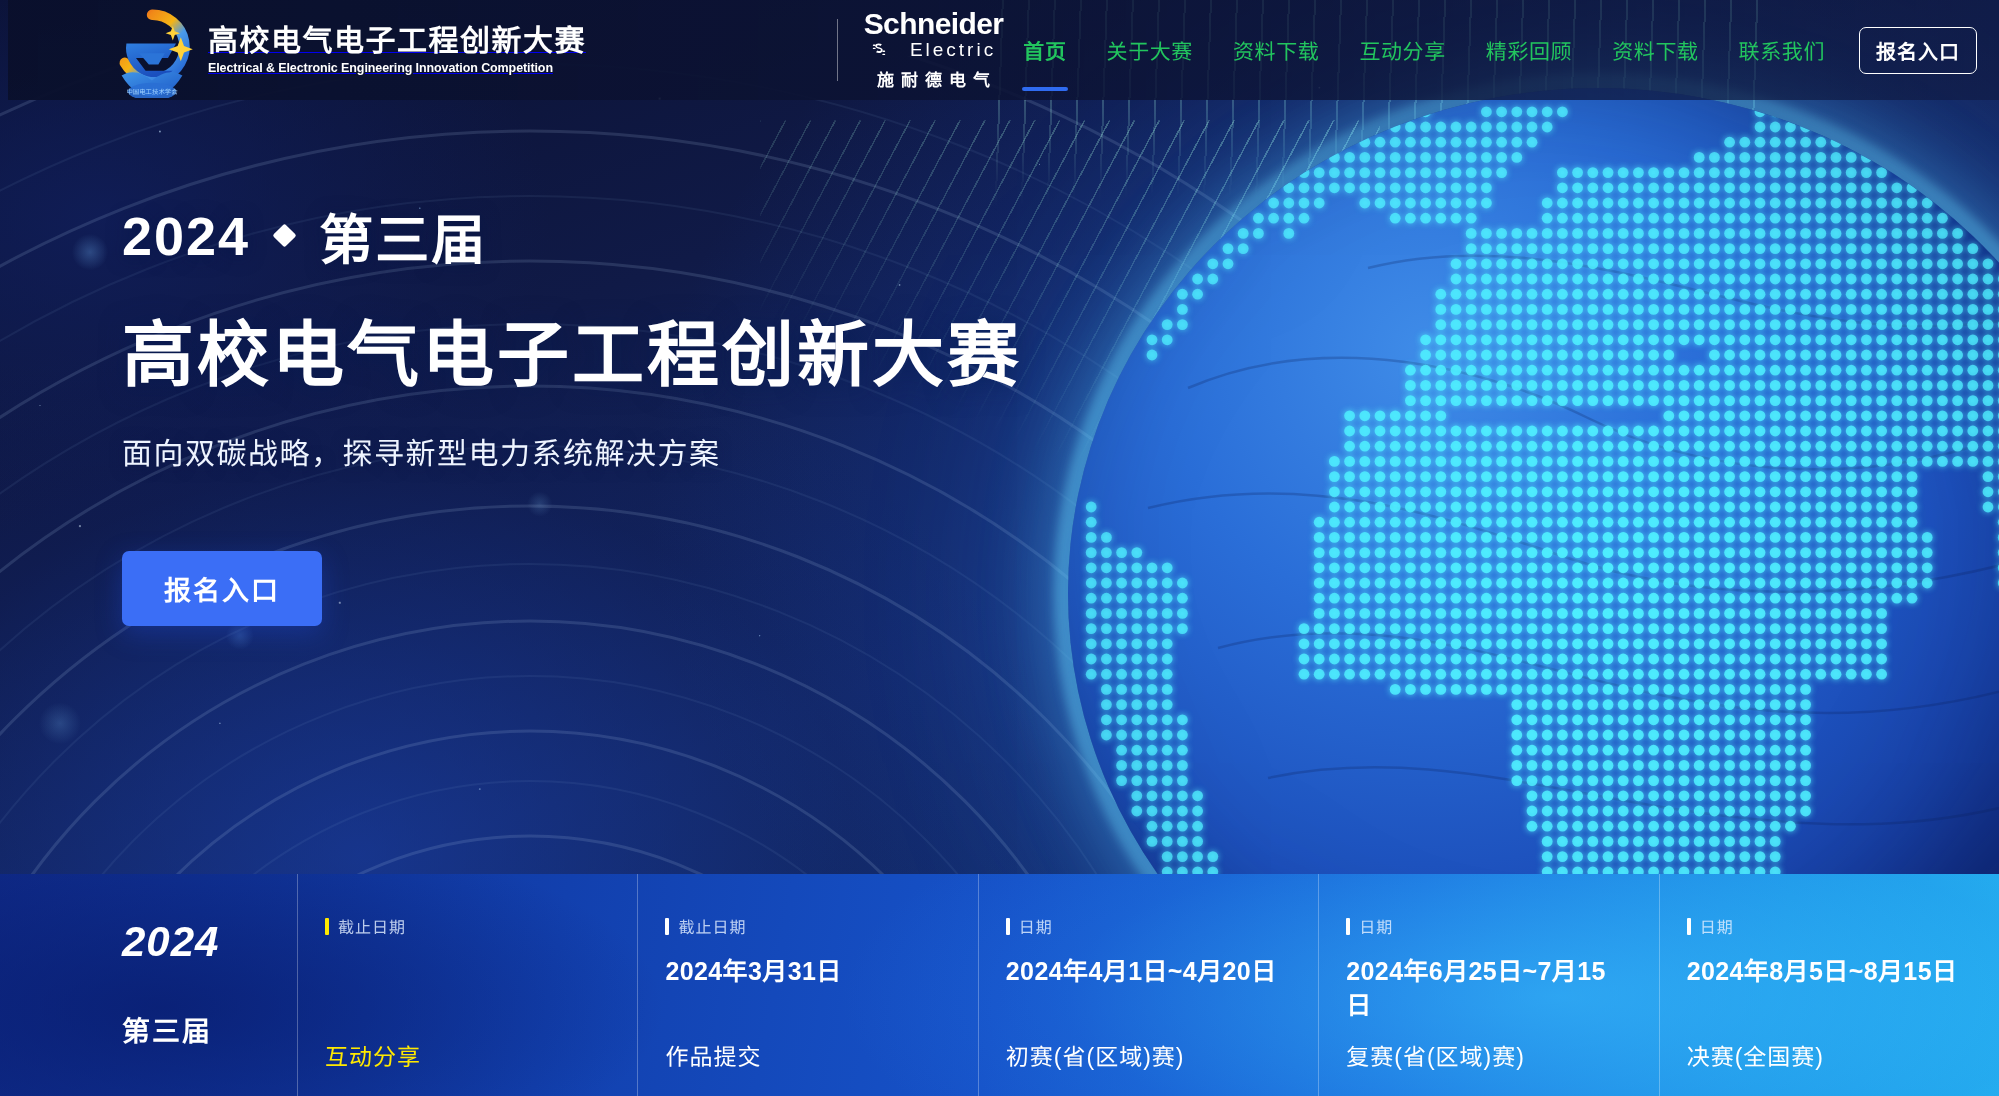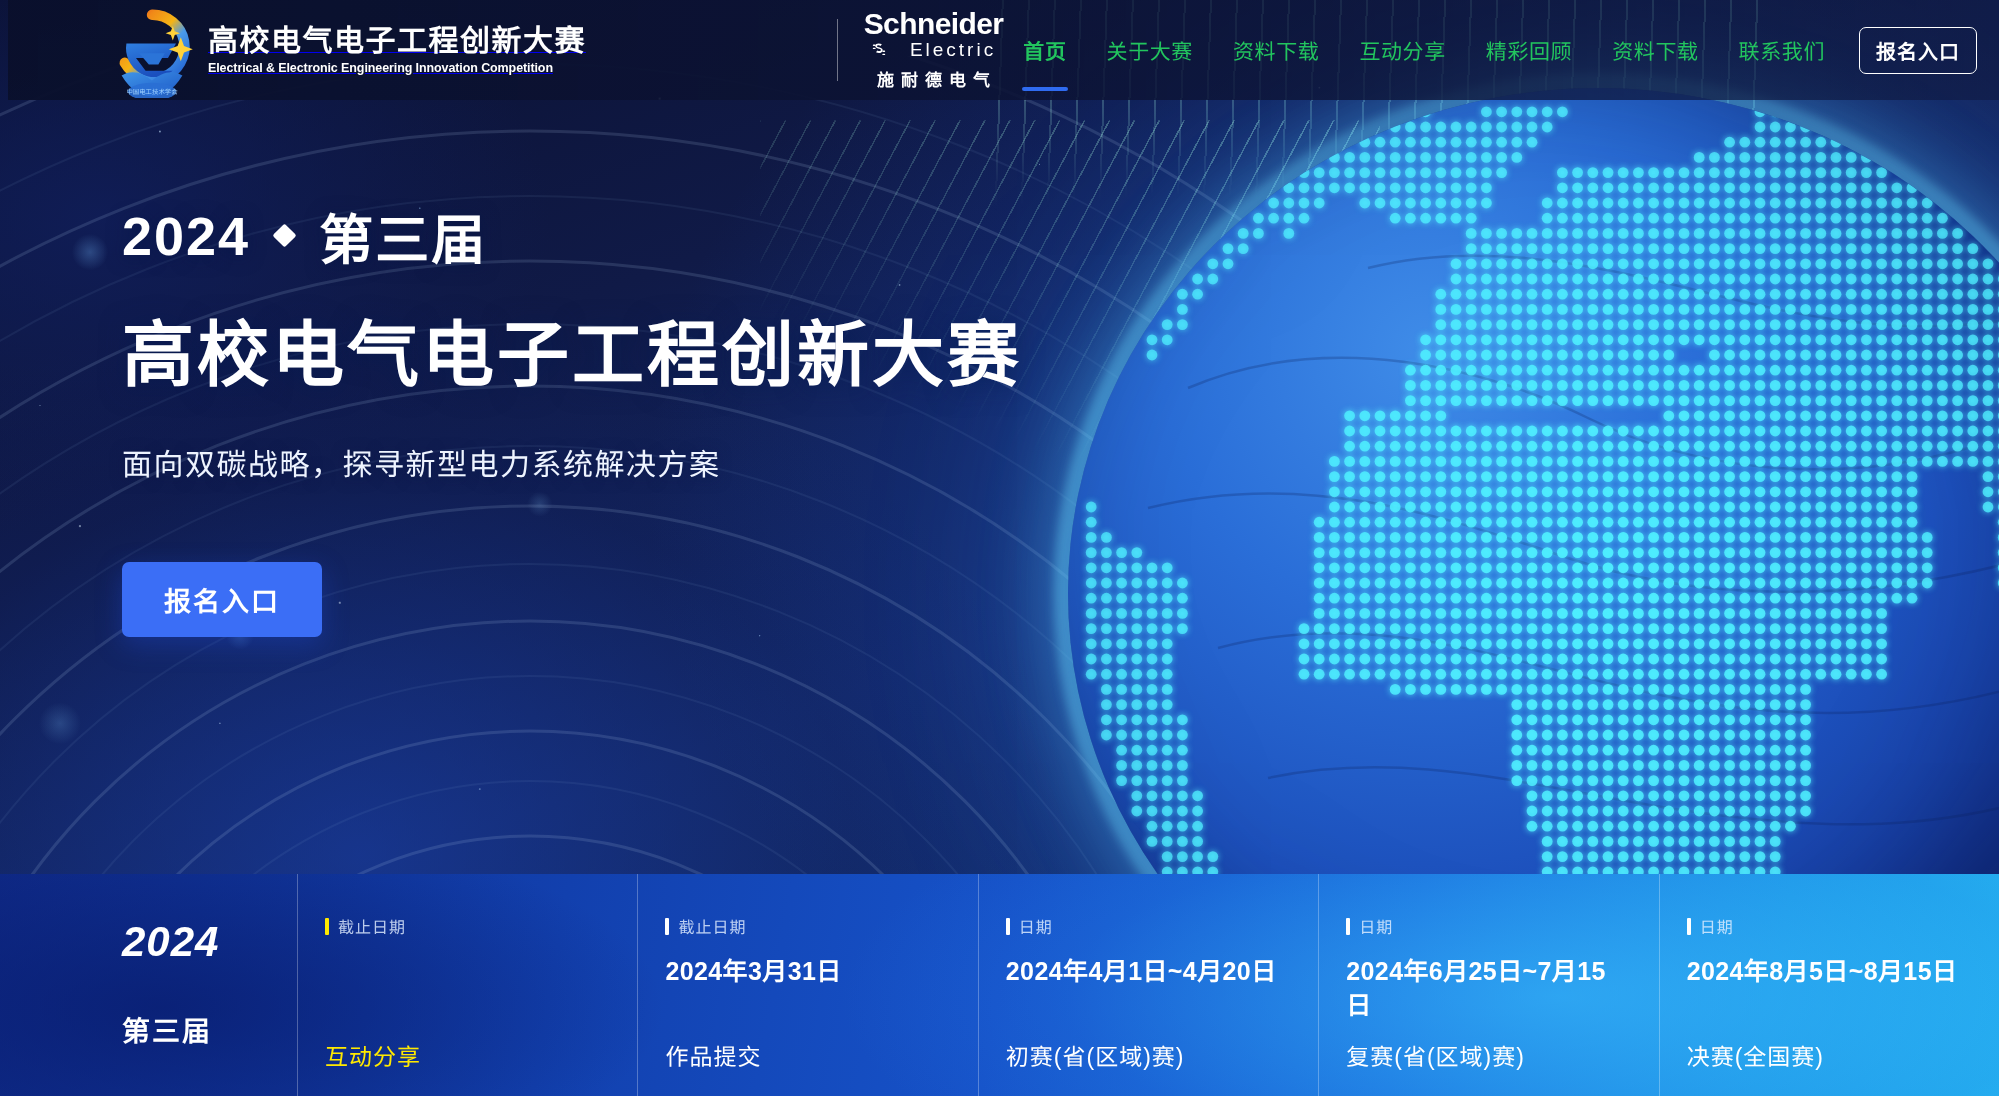--- a/index.html
+++ b/index.html
@@ -187,21 +187,21 @@
     transform: rotate(45deg); border-radius: 2px;
   }
   .hero-title {
     margin-top: 42px;
     font-size: 72px; font-weight: 700; color: #fff; letter-spacing: 3px;
     line-height: 1.08;
     text-shadow: 0 3px 26px rgba(0,25,80,.55);
     white-space: nowrap;
   }
   .hero-sub {
-    margin-top: 45px;
+    margin-top: 34px;
     font-size: 30px; font-weight: 400; color: #eef4ff; letter-spacing: 1.5px;
     text-shadow: 0 2px 14px rgba(0,20,70,.5);
     white-space: nowrap;
   }
   .hero-btn {
     margin-top: 78px;
     display: inline-block;
     background: #3b6ef6; color: #fff;
     font-size: 27px; font-weight: 700; letter-spacing: 2px;
     padding: 18px 42px; border: none; border-radius: 7px;

